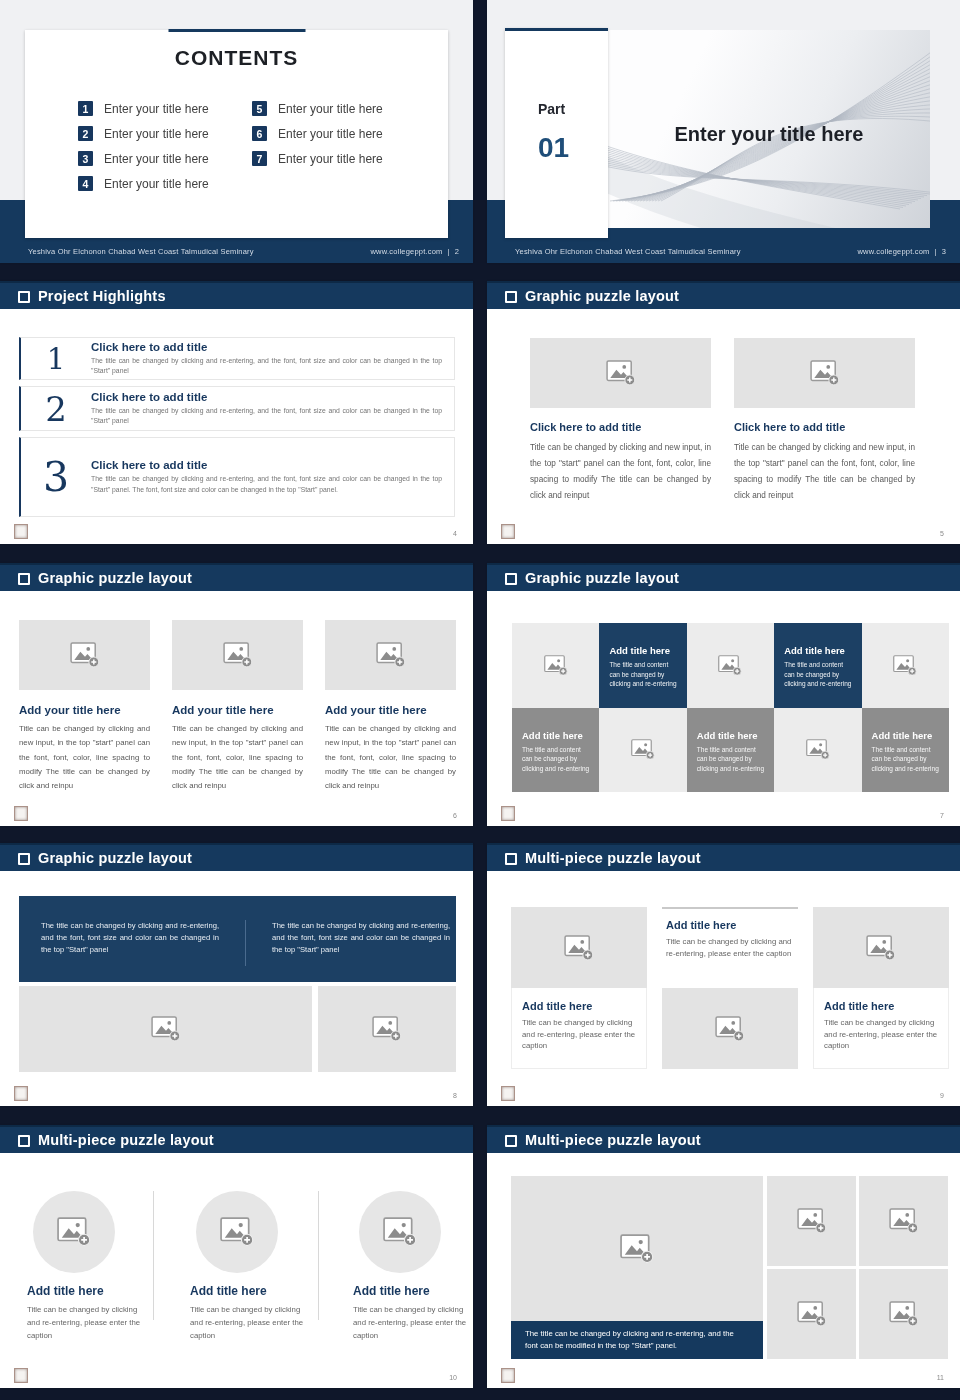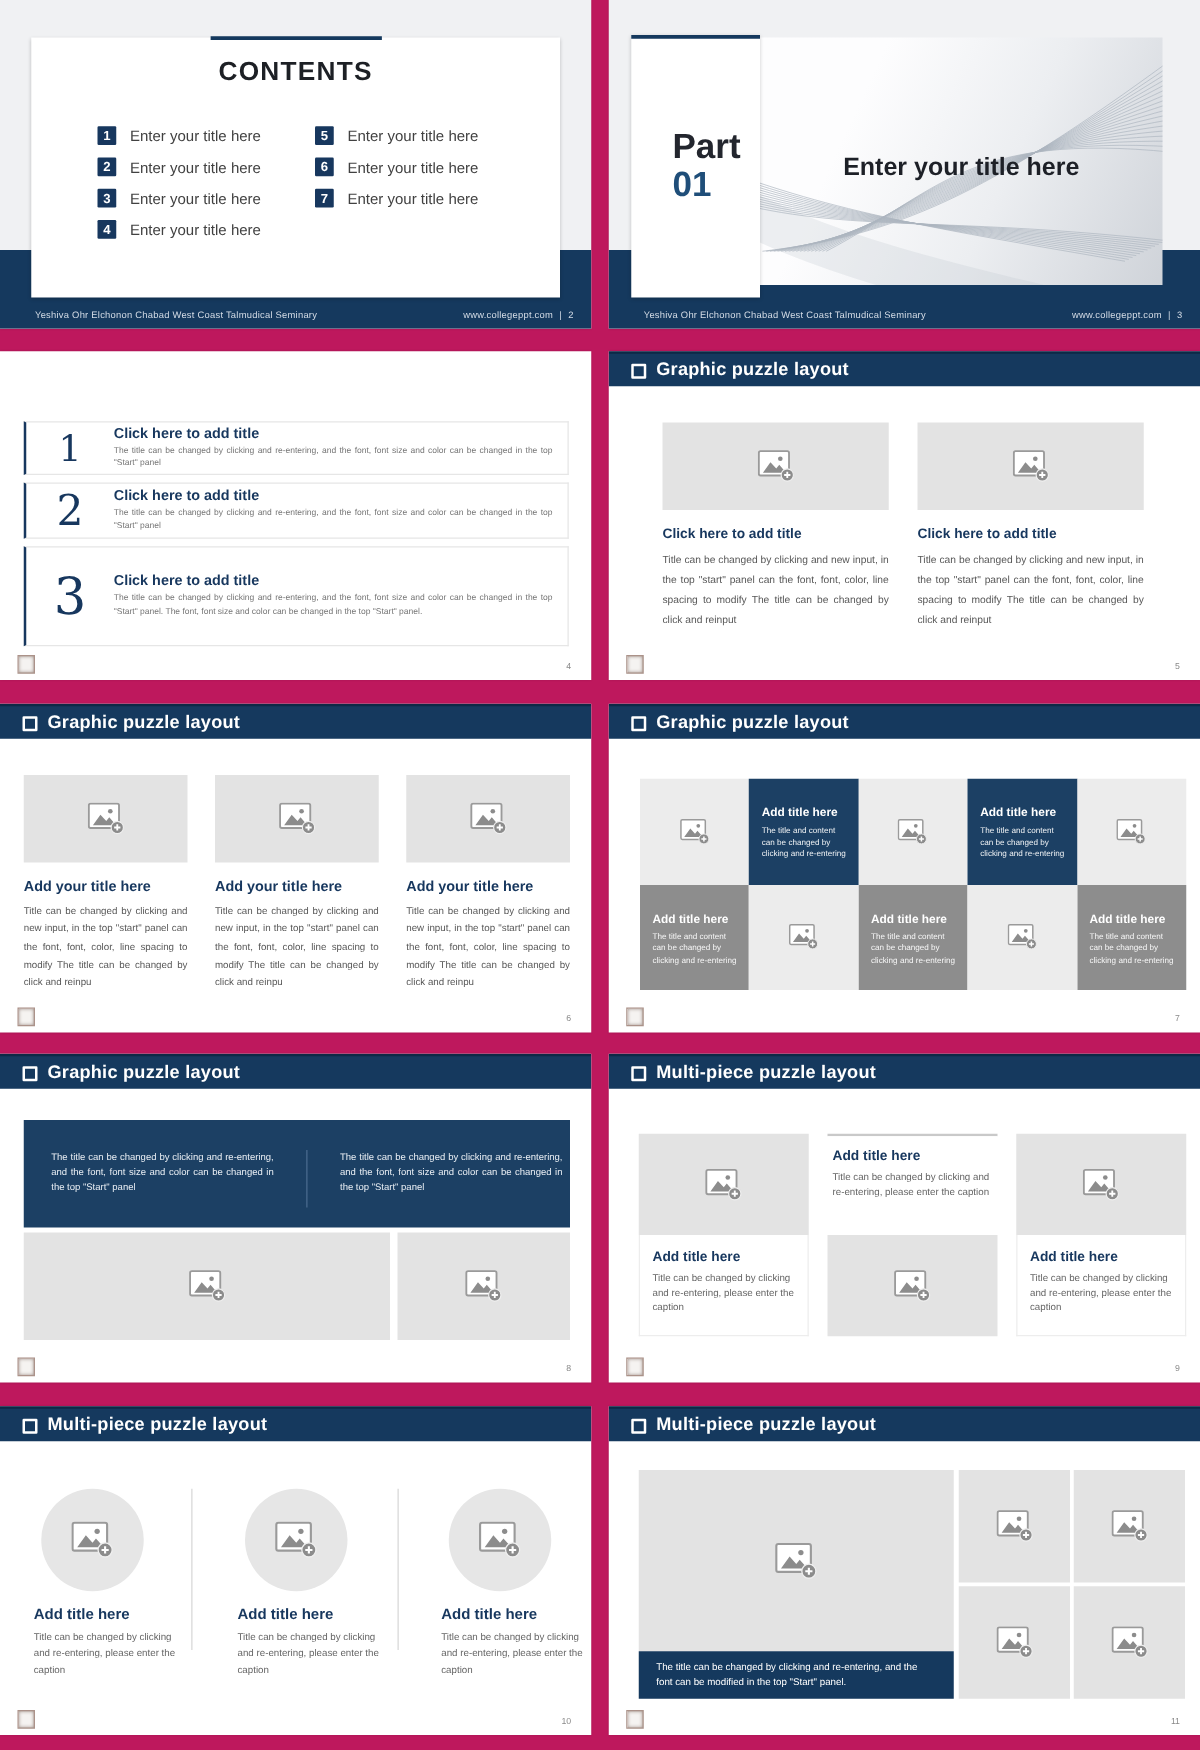--- a/index.html
+++ b/index.html
@@ -1,16 +1,16 @@
 <!DOCTYPE html>
 <html><head>
 <meta charset="utf-8">
 <style>
   html,body{margin:0;padding:0;}
-  .page{position:relative;width:960px;height:1400px;background:#be185d;font-family:"Liberation Sans",sans-serif;overflow:hidden;}
+  .page{position:relative;width:960px;height:1400px;background:#0f172a;font-family:"Liberation Sans",sans-serif;overflow:hidden;}
   .slide{position:absolute;width:473px;height:263px;background:#fff;overflow:hidden;box-shadow:0 0 2px rgba(0,0,0,.12);}
   .cover{background:#f0f1f3;}
   #s1{left:0;top:0;} #s2{left:487px;top:0;}
   #s3{left:0;top:281px;} #s4{left:487px;top:281px;}
   #s5{left:0;top:563px;} #s6{left:487px;top:563px;}
   #s7{left:0;top:843px;} #s8{left:487px;top:843px;}
   #s9{left:0;top:1125px;} #s10{left:487px;top:1125px;}
 
   
   .chead{position:absolute;top:0;left:0;right:0;height:26px;background:#15395e;border-top:2px solid #0d2946;
@@ -31,22 +31,22 @@
   .ctitle{margin:16px 0 0;text-align:center;font-size:21px;font-weight:bold;color:#1d2025;letter-spacing:1px;}
   .cols{display:flex;padding-left:53px;margin-top:31px;}
   .ccol{width:174px;} .ccol:last-child{width:auto;}
   .citem{display:flex;align-items:center;margin-bottom:10px;}
   .badge{width:15px;height:15px;background:#17375e;color:#fff;font-size:10.5px;font-weight:bold;
          display:flex;align-items:center;justify-content:center;border-radius:1px;flex:0 0 auto;}
   .cit-label{margin-left:11px;font-size:12px;color:#414141;}
 
   .part-panel{position:absolute;left:18px;top:28px;width:103px;height:210px;background:#fff;border-top:3px solid #15395e;
               box-shadow:0 1px 3px rgba(0,0,0,.2);box-sizing:border-box;z-index:3;}
-  .part-label{margin:70px 0 0 33px;font-size:28px;font-weight:bold;color:#23262e;}
-  .part-number{margin:0 0 0 33px;font-size:28px;font-weight:bold;color:#1f4e79;line-height:30px;}
+  .part-label{margin:70px 0 0 33px;font-size:14px;font-weight:bold;color:#23262e;}
+  .part-number{margin:16px 0 0 33px;font-size:28px;font-weight:bold;color:#1f4e79;line-height:30px;}
   .part-image{position:absolute;left:121px;top:30px;width:322px;height:198px;z-index:2;overflow:hidden;
               background:linear-gradient(115deg,#fdfdfe 25%,#eceef1 60%,#cfd3d9 100%);}
   .part-title{position:absolute;top:93px;left:0;width:100%;text-align:center;font-size:20px;font-weight:bold;color:#1d2027;}
   #wave-svg{position:absolute;right:-5px;bottom:-8px;width:335px;height:205px;}
   #wave-svg path{fill:none;stroke:#aeb6c0;stroke-width:.7;opacity:.8;}
   #wave-svg path.thick{stroke:#c3c8cf;stroke-width:34;opacity:.28;}
 
   
   .ph{background:#e3e3e3;display:flex;align-items:center;justify-content:center;}
   .img-icon svg{display:block;width:30px;height:26px;}
@@ -224,20 +224,24 @@
       <span>Yeshiva Ohr Elchonon Chabad West Coast Talmudical Seminary</span>
       <span class="bt-right">
           <span>www.collegeppt.com</span>
           <span>|</span>
           <span>3</span>
         </span>
     </div>
   </section>
 
   <section id="s3" class="slide">
+    <header class="chead">
+      <span class="sq"></span>
+      <span>Project Highlights</span>
+    </header>
     <div class="hwrap">
       <div class="hrow r1">
         <div class="hnum">1</div>
         <div class="hbody">
             <div class="htitle">Click here to add title</div>
         <div class="hdesc">The title can be changed by clicking and re-entering, and the font, font size and color can be changed in the top "Start" panel</div>
           </div>
       </div>
       <div class="hrow r2">
         <div class="hnum">2</div>

